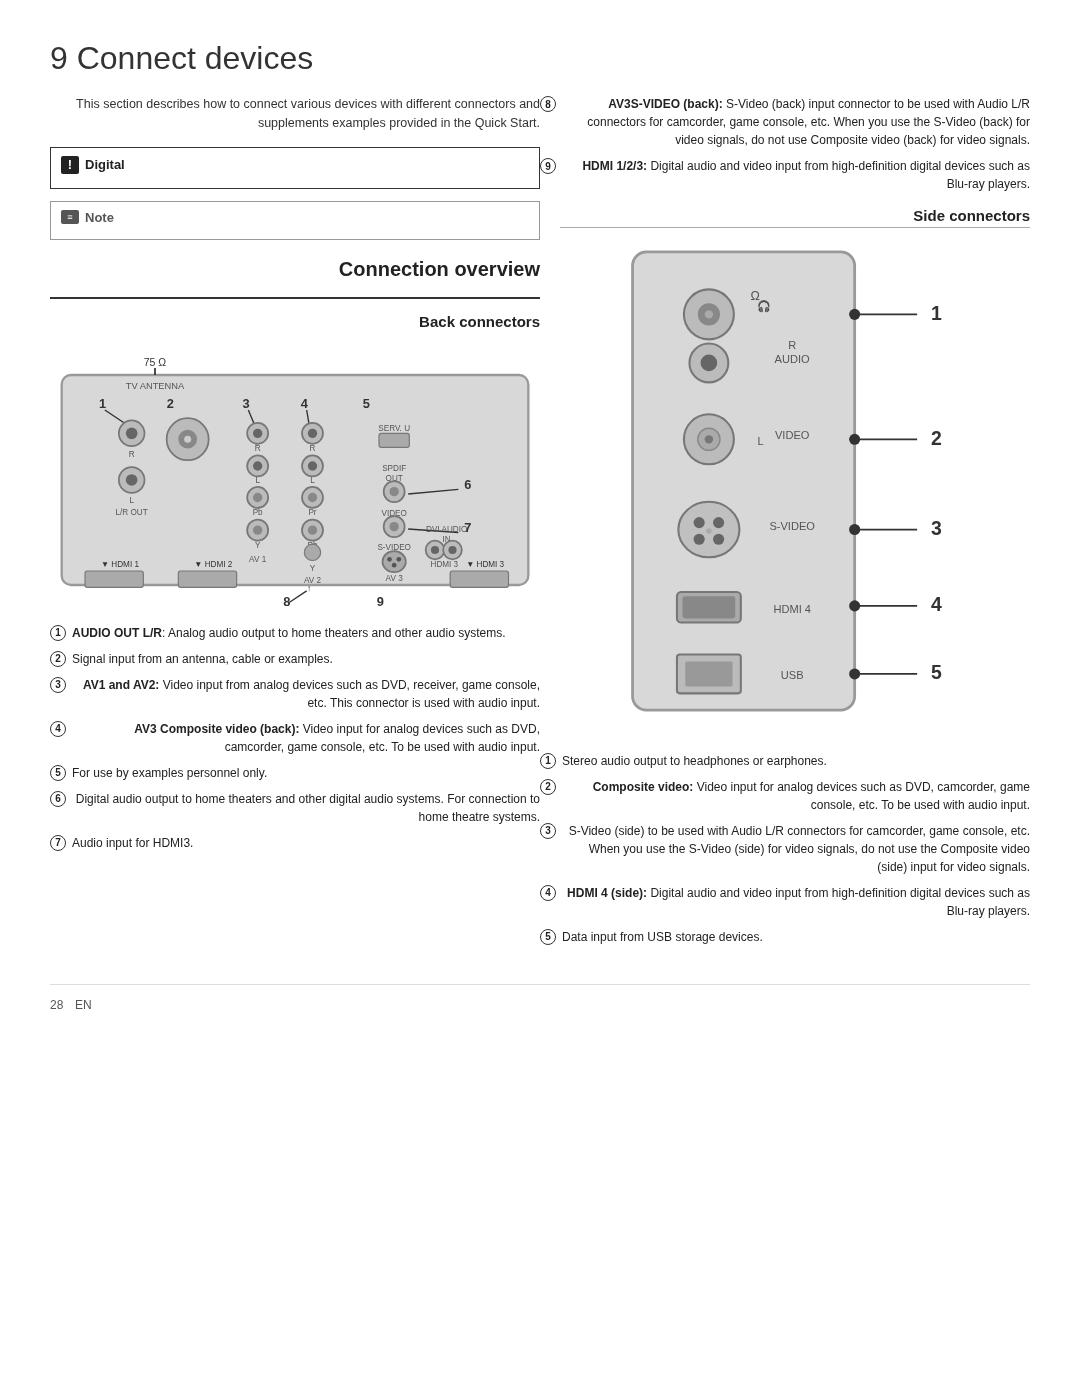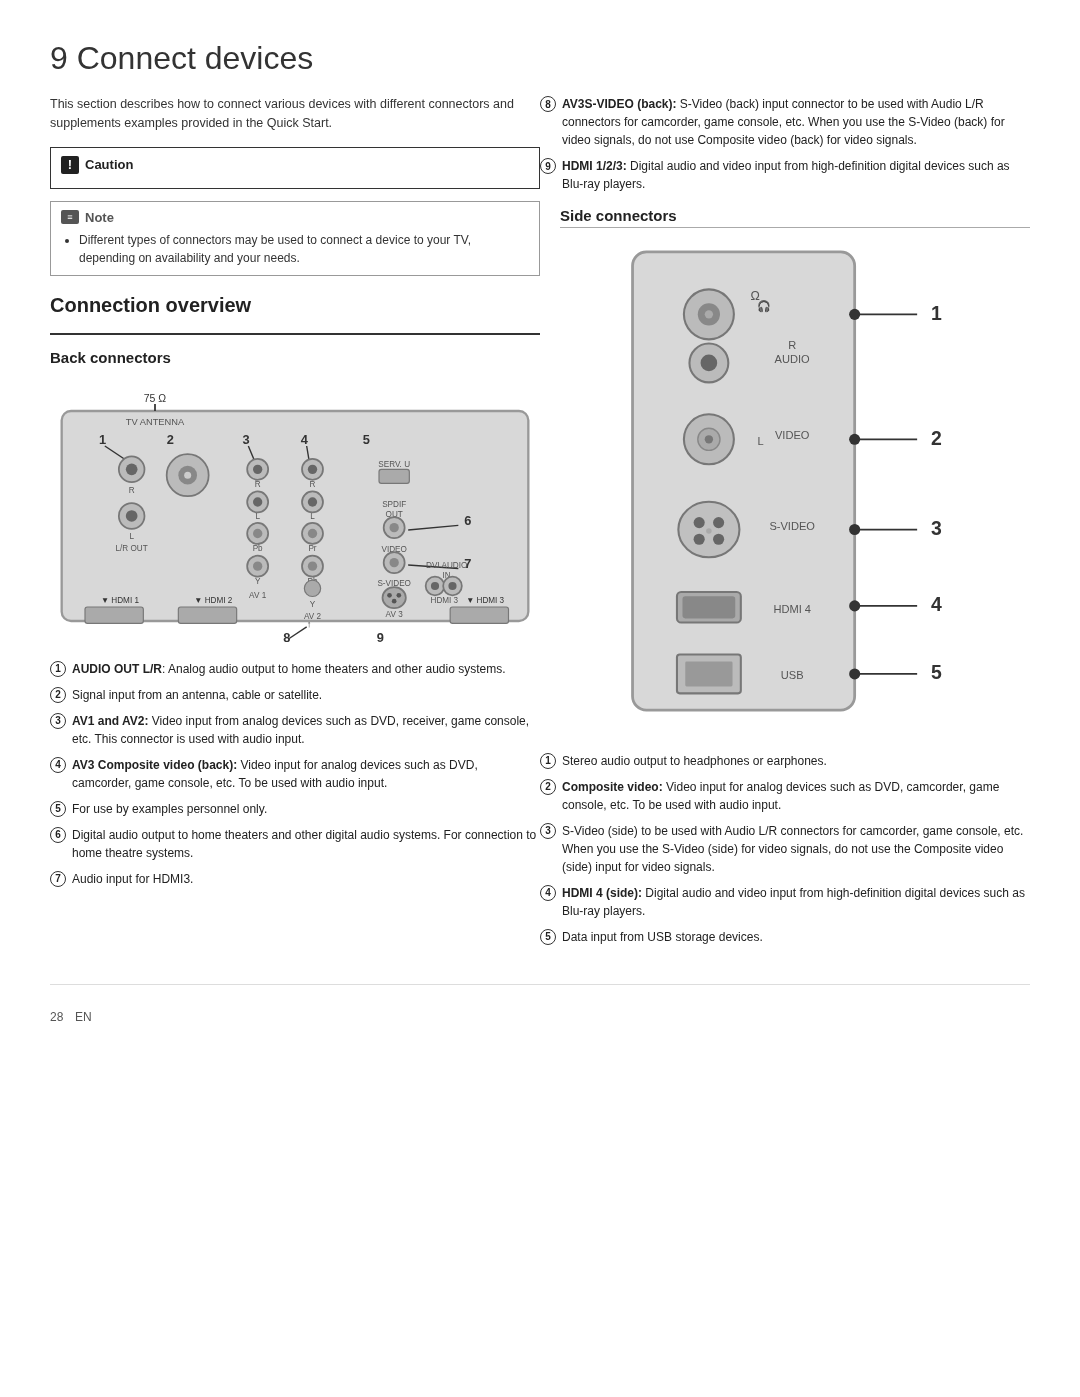--- a/index.html
+++ b/index.html
@@ -14,20 +14,21 @@
     }
     h1.chapter-title {
       font-size: 32px;
       font-weight: normal;
       color: #333;
       margin-bottom: 18px;
       border-bottom: none;
     }
     .two-col {
       display: flex;
+      text-align: right;
     }
     .left-col {
       flex: 1;
       min-width: 0;
     }
     .right-col {
       flex: 1;
       min-width: 0;
     }
     .intro-text {
@@ -167,32 +168,29 @@
 <h1 class="chapter-title">9  Connect devices</h1>
 
 <div class="two-col">
 
   <div class="left-col">
     <p class="intro-text">This section describes how to connect various devices with different connectors and supplements examples provided in the Quick Start.</p>
 
     <div class="caution-box">
       <div class="caution-header">
         <span class="caution-icon">!</span>
-        <span>Caution</span>
+        <span>Digital</span>
       </div>
     </div>
 
     <div class="note-box">
       <div class="note-header">
         <span class="note-icon">≡</span>
         <span>Note</span>
       </div>
-      <ul>
-        <li>Different types of connectors may be used to connect a device to your TV, depending on availability and your needs.</li>
-      </ul>
     </div>
 
     <div class="section-title">Connection overview</div>
     <div class="subsection-title">Back connectors</div>
 
     <div style="margin-bottom:16px;">
       <svg viewBox="0 0 420 230" width="100%" style="display:block;">
 
         <rect x="10" y="30" width="400" height="180" rx="8" fill="#d8d8d8" stroke="#999" stroke-width="2"></rect>
 
@@ -307,21 +305,21 @@
       </svg>
     </div>
 
     <ul class="desc-list">
       <li>
         <span class="num-circle circled">1</span>
         <span><strong>AUDIO OUT L/R</strong><span>: Analog audio output to home theaters and other audio systems.</span></span>
       </li>
       <li>
         <span class="num-circle circled">2</span>
-        <span>Signal input from an antenna, cable or satellite.</span>
+        <span>Signal input from an antenna, cable or examples.</span>
       </li>
       <li>
         <span class="num-circle circled">3</span>
         <span><strong>AV1 and AV2:</strong><span> Video input from analog devices such as DVD, receiver, game console, etc. This connector is used with audio input.</span></span>
       </li>
       <li>
         <span class="num-circle circled">4</span>
         <span><strong>AV3 Composite video (back):</strong><span> Video input for analog devices such as DVD, camcorder, game console, etc. To be used with audio input.</span></span>
       </li>
       <li>
@@ -430,16 +428,16 @@
         <span><strong>HDMI 4 (side):</strong><span> Digital audio and video input from high-definition digital devices such as Blu-ray players.</span></span>
       </li>
       <li>
         <span class="num-circle circled">5</span>
         <span>Data input from USB storage devices.</span>
       </li>
     </ul>
   </div>
 </div>
 
-<div style="position: relative; margin-top: 30px; border-top: 1px solid #ddd; padding-top: 24px;">
+<div style="position: relative; margin-top: 30px; border-top: 1px solid #ddd; padding-top: 12px;">
   <span style="font-size:12px; color:#555;">28</span>
   <span style="font-size:12px; color:#555; margin-left:8px;">EN</span>
 </div>
 
 </body></html>

